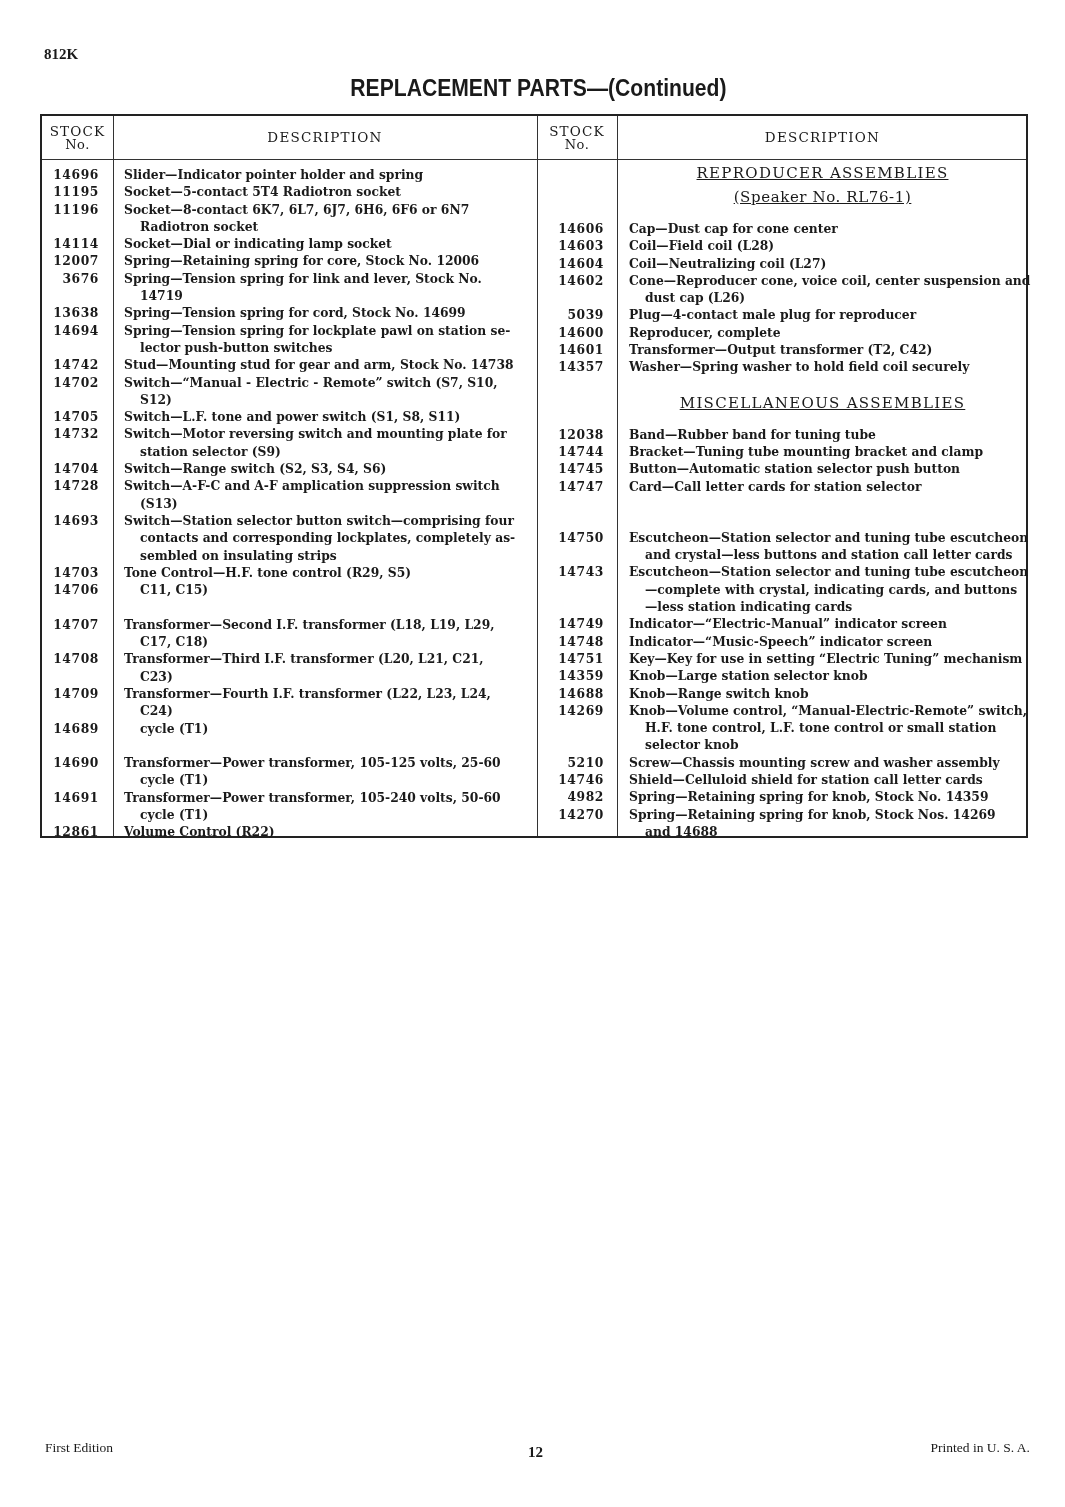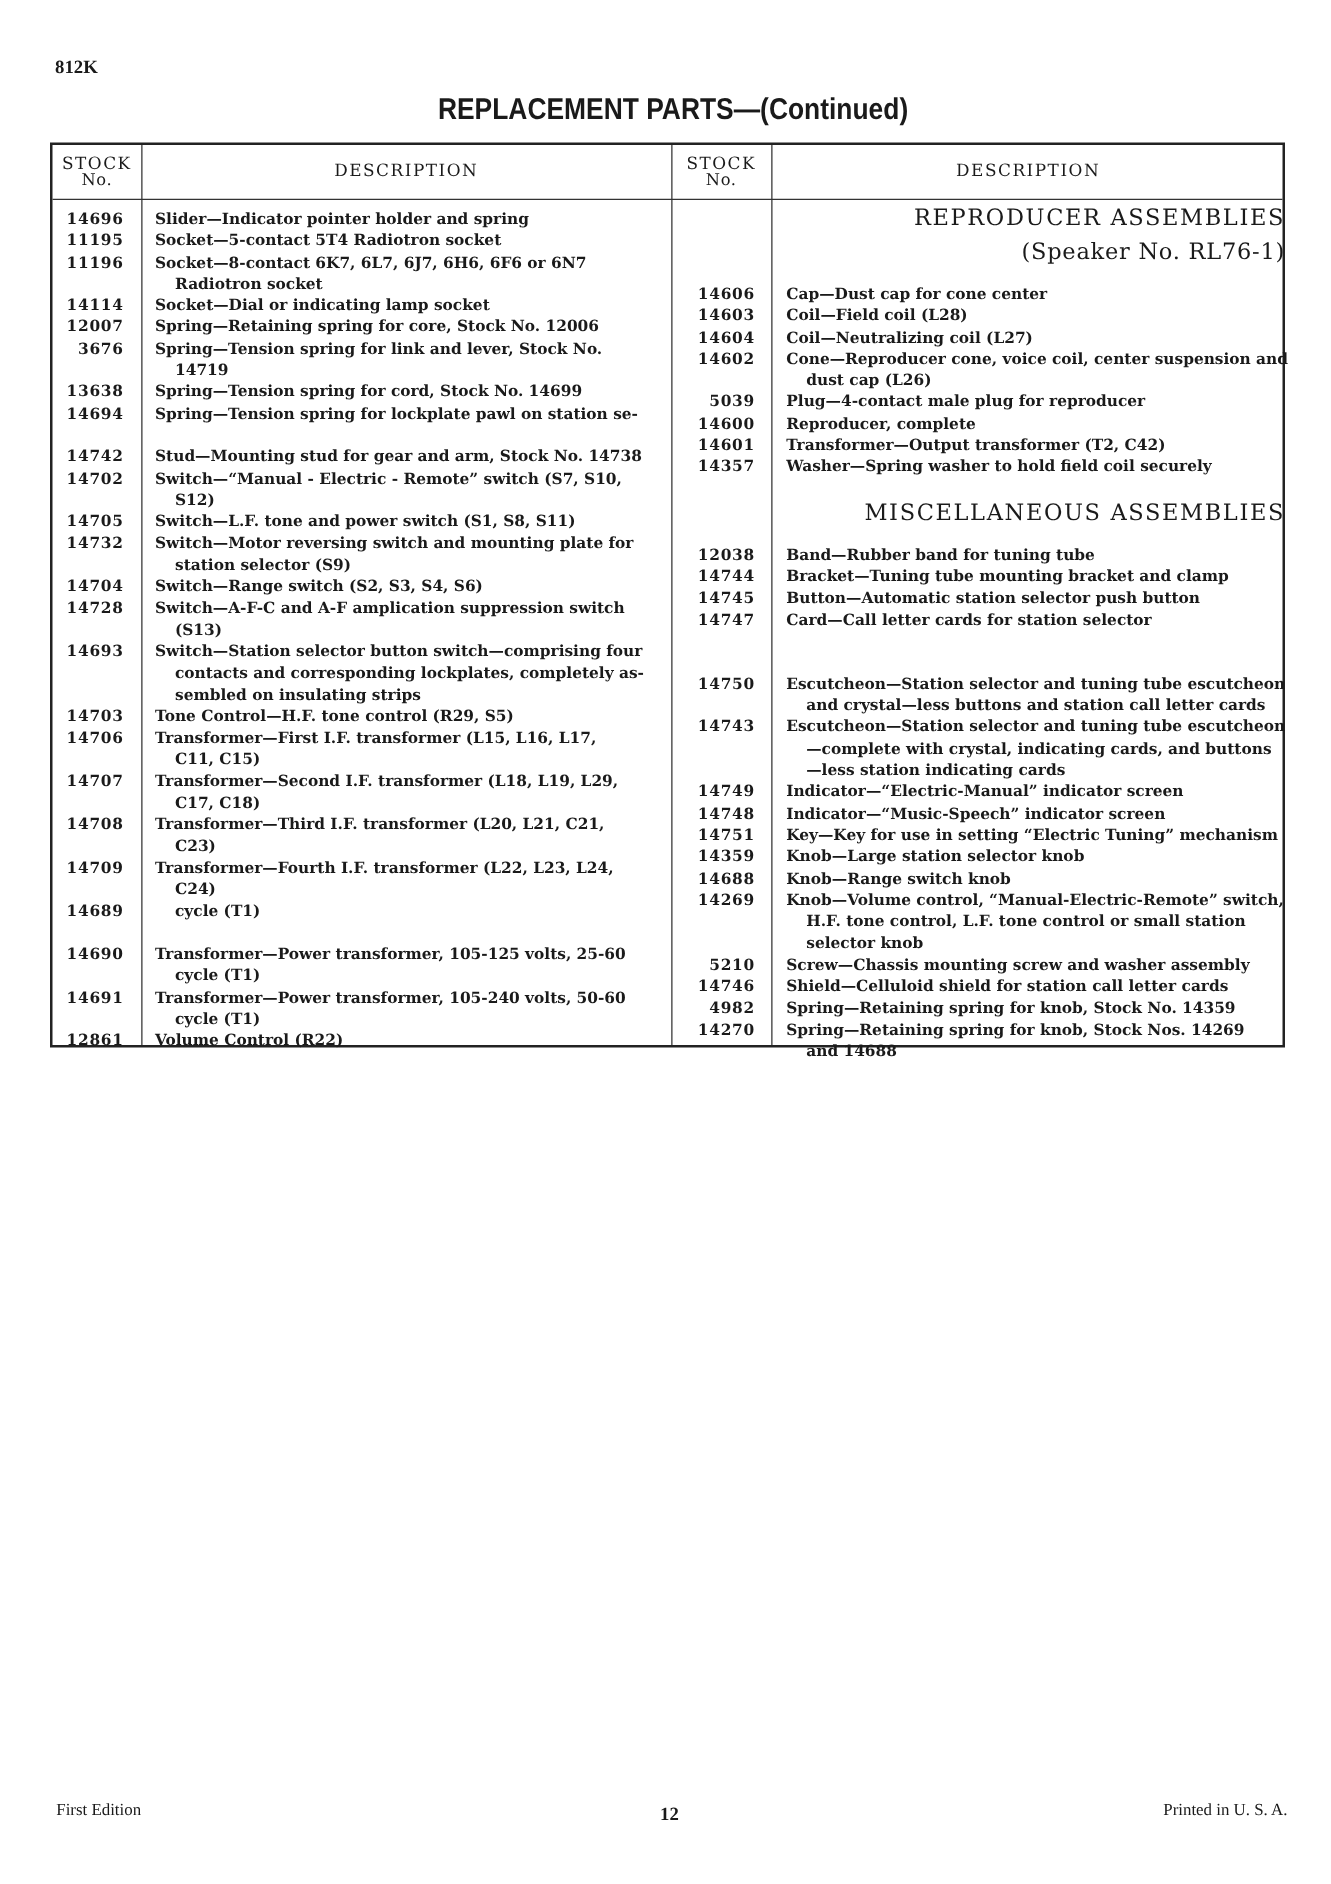--- a/index.html
+++ b/index.html
@@ -38,21 +38,21 @@
     .row { position: relative; font-size: 12.3px; line-height: 17.3px; font-weight: bold; }
     .row .stock {
       position: absolute; text-align: right; width: 57px; left: 0; letter-spacing: 0.6px;
     }
     .row .desc {
       position: absolute; text-align: justify; text-align-last: left;
     }
     .row .desc .line { display: block; white-space: nowrap; }
     .row .desc .line.ind { padding-left: 16px; }
     .section {
-      text-align: right; font-size: 18px; letter-spacing: 1.3px; position: relative;
+      text-align: center; font-size: 15px; letter-spacing: 1.3px; position: relative; text-decoration: underline;
     }
     .footer {
       position: absolute; top: 1440px; font-family: "Liberation Serif", serif; font-size: 13.5px;
     }
   </style>
 </head>
 <body>
 
 <div class="model">812K</div>
 <div class="title">REPLACEMENT PARTS—(Continued)</div>
@@ -120,20 +120,21 @@
       <div class="row" style="height: 17.3px;">
         <div class="stock" style="left: 0px;">13638</div>
         <div class="desc" style="left: 82px; width: 400px;">
           <span class="line">Spring—Tension spring for cord, Stock No. 14699</span>
         </div>
       </div>
       <div class="row" style="height: 34.6px;">
         <div class="stock" style="left: 0px;">14694</div>
         <div class="desc" style="left: 82px; width: 400px;">
           <span class="line">Spring—Tension spring for lockplate pawl on station se-</span>
+          <span class="line ind">lector push-button switches</span>
         </div>
       </div>
       <div class="row" style="height: 17.3px;">
         <div class="stock" style="left: 0px;">14742</div>
         <div class="desc" style="left: 82px; width: 400px;">
           <span class="line">Stud—Mounting stud for gear and arm, Stock No. 14738</span>
         </div>
       </div>
       <div class="row" style="height: 34.6px;">
         <div class="stock" style="left: 0px;">14702</div>
@@ -178,21 +179,20 @@
       </div>
       <div class="row" style="height: 17.3px;">
         <div class="stock" style="left: 0px;">14703</div>
         <div class="desc" style="left: 82px; width: 400px;">
           <span class="line">Tone Control—H.F. tone control (R29, S5)</span>
         </div>
       </div>
       <div class="row" style="height: 34.6px;">
         <div class="stock" style="left: 0px;">14706</div>
         <div class="desc" style="left: 82px; width: 400px;">
-          <span class="line">Transformer—First I.F. transformer (L15, L16, L17,</span>
           <span class="line ind">C11, C15)</span>
         </div>
       </div>
       <div class="row" style="height: 34.6px;">
         <div class="stock" style="left: 0px;">14707</div>
         <div class="desc" style="left: 82px; width: 400px;">
           <span class="line">Transformer—Second I.F. transformer (L18, L19, L29,</span>
           <span class="line ind">C17, C18)</span>
         </div>
       </div>

